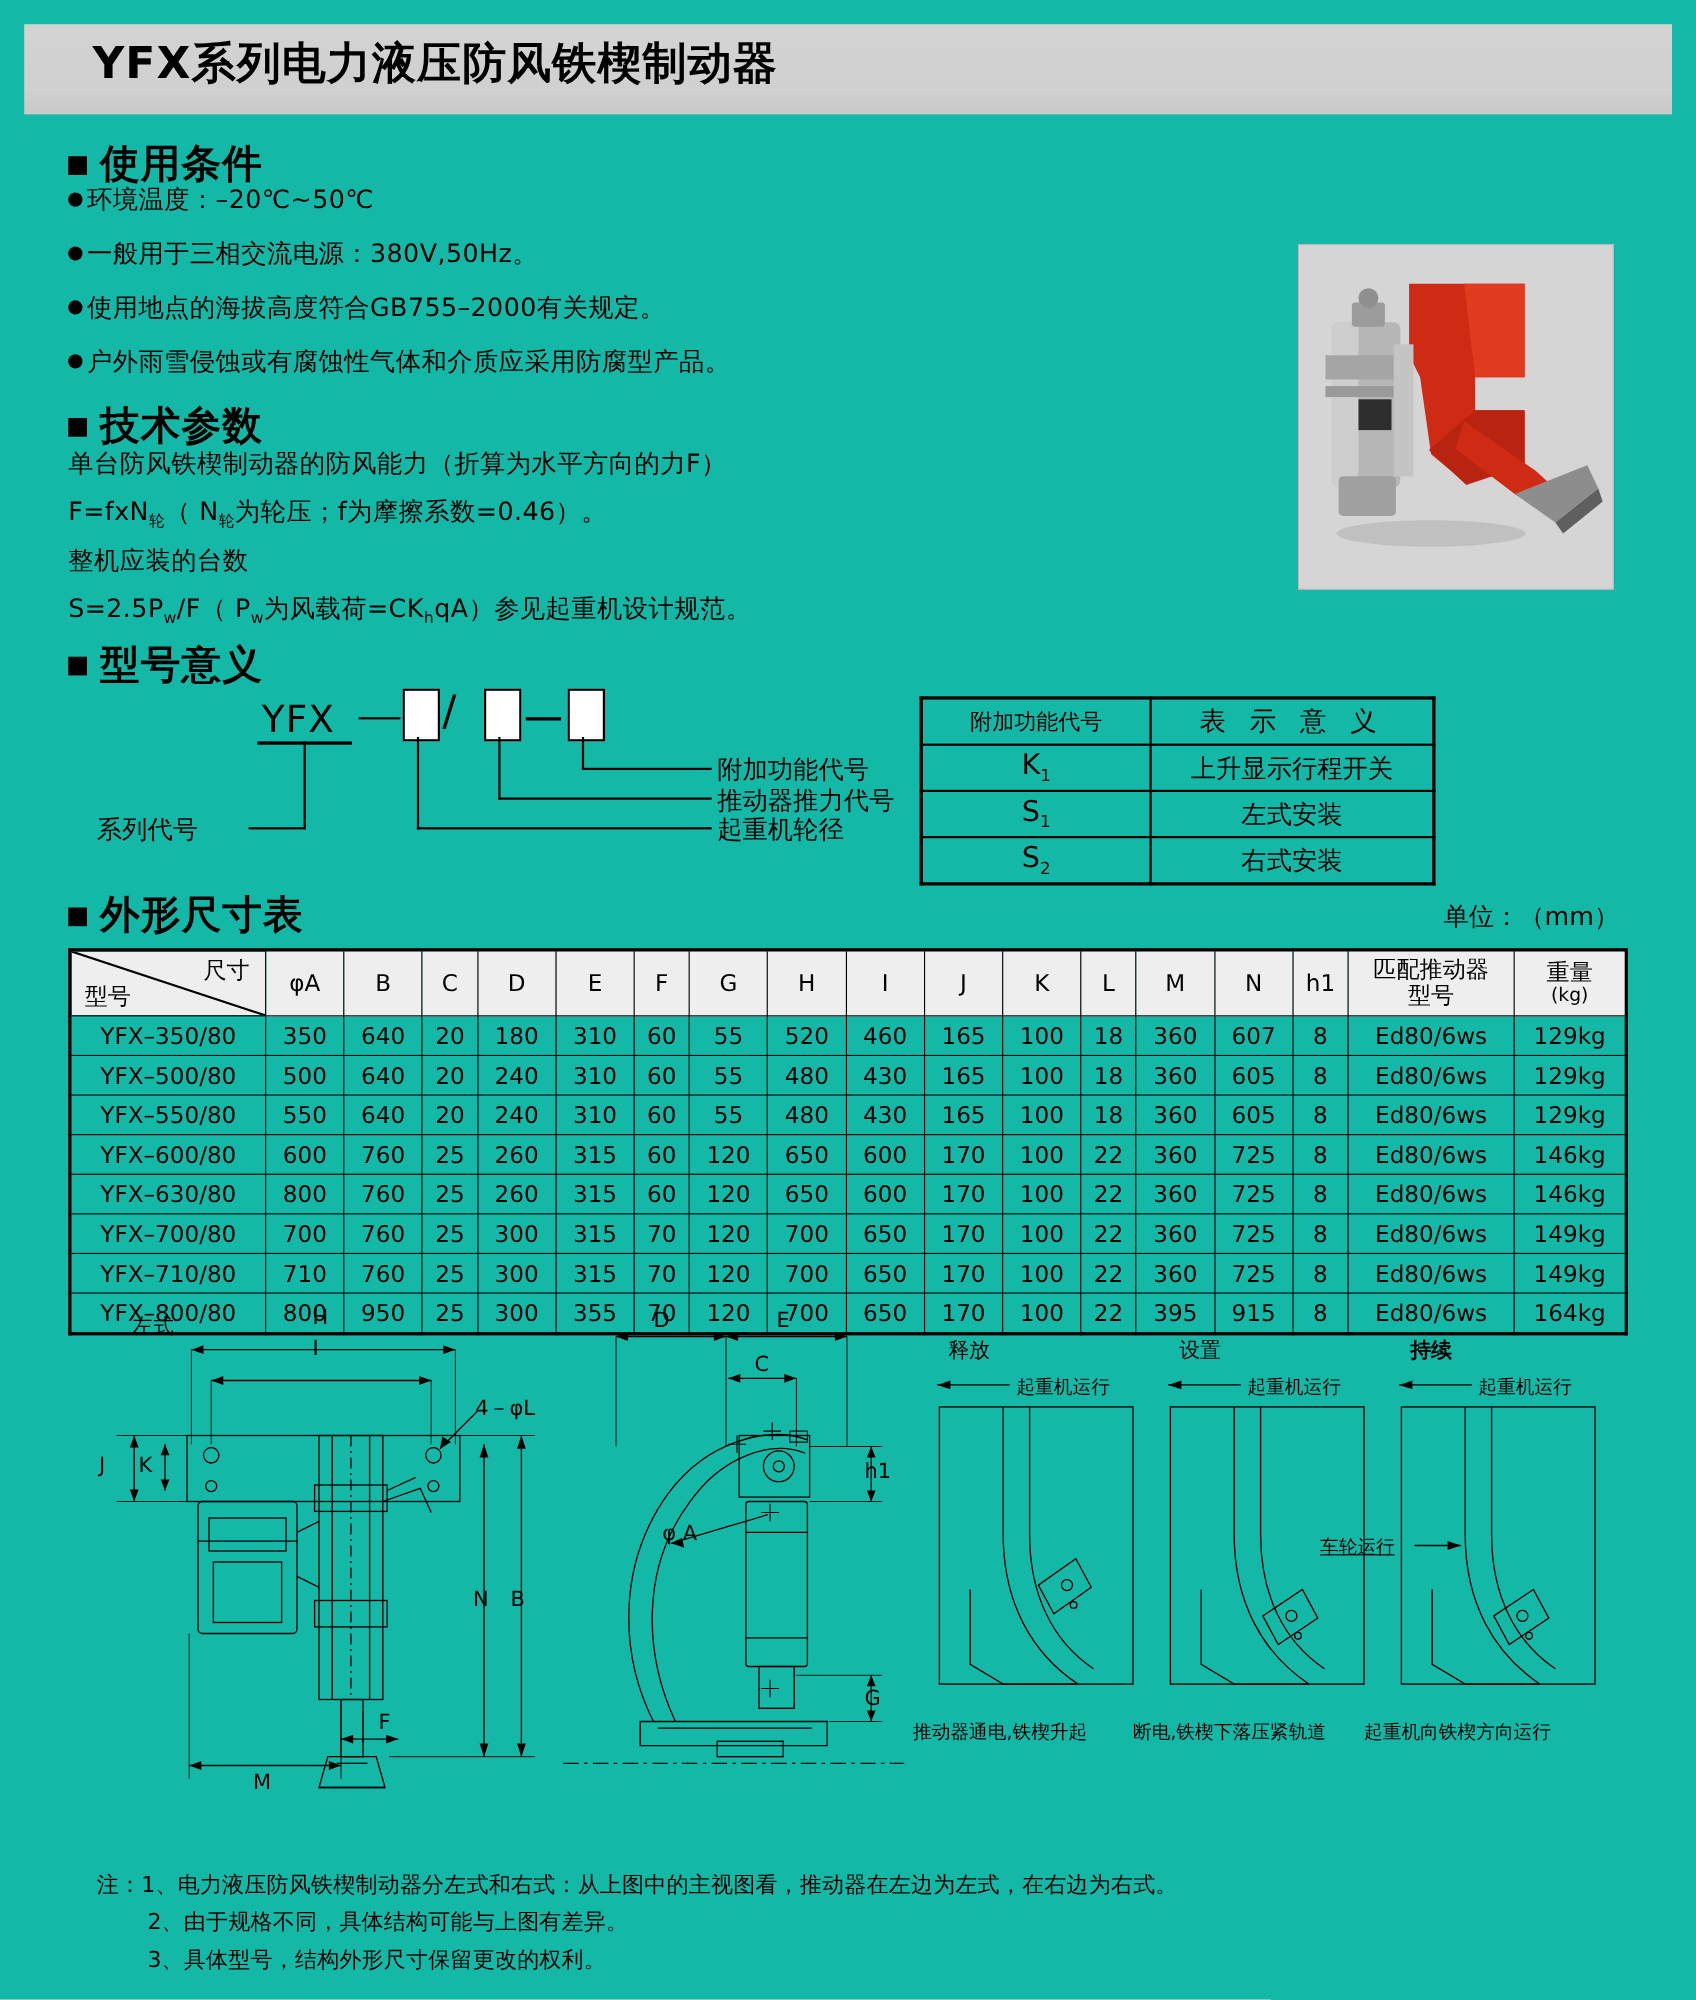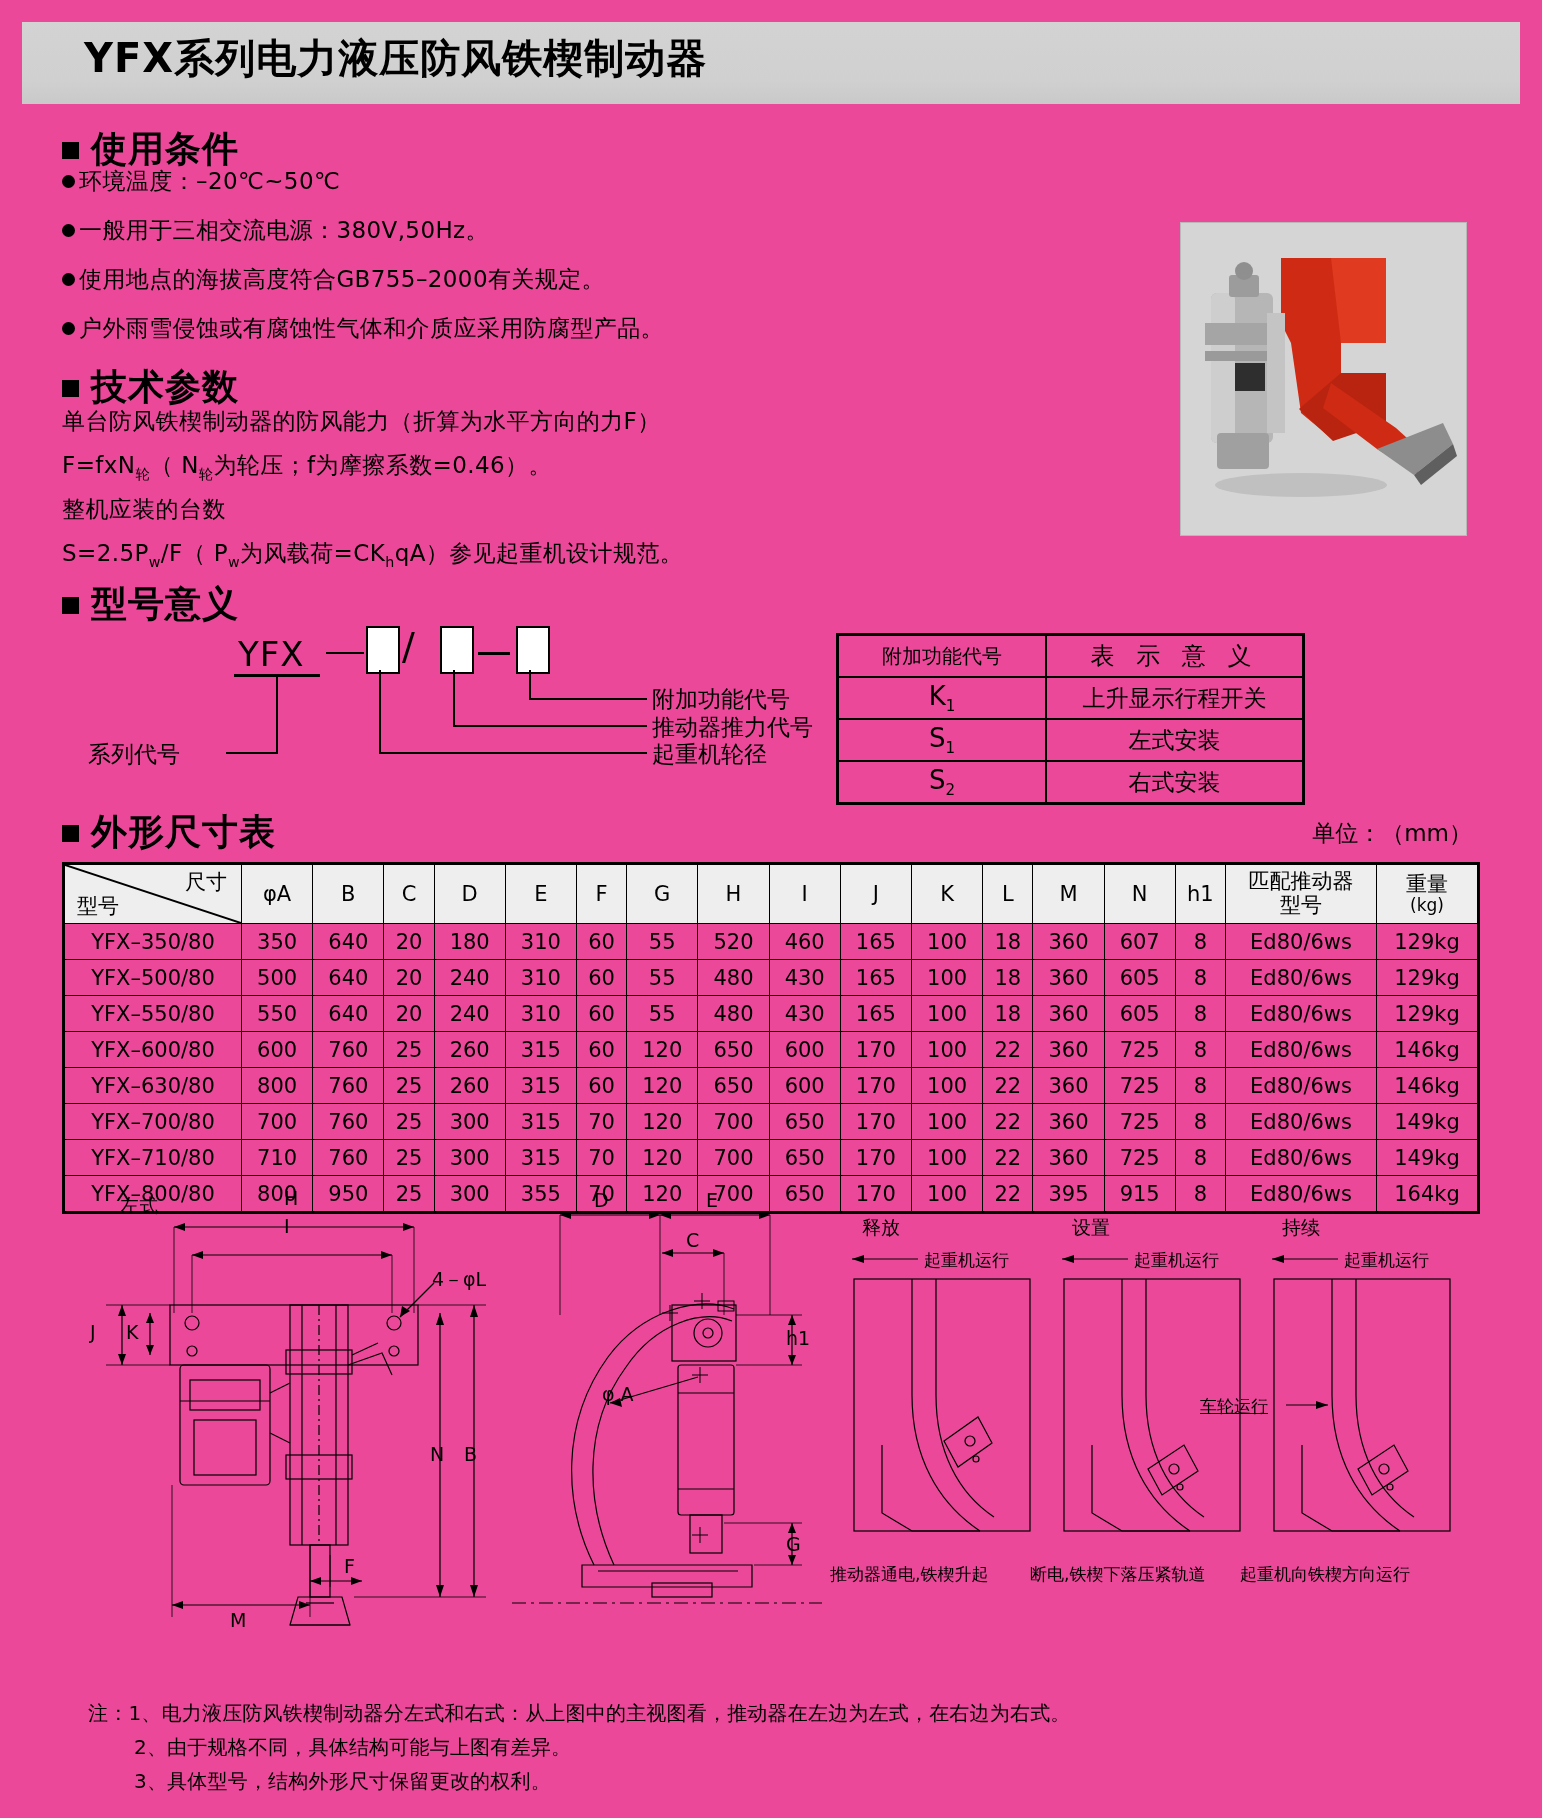--- a/index.html
+++ b/index.html
@@ -8,21 +8,21 @@
     background: #ffffff;
   }
   body {
     font-family: "DejaVu Sans", "Liberation Sans", sans-serif;
     color: #000;
   }
   #page {
     position: relative;
     width: 1542px;
     height: 1818px;
-    background: #ec4899;
+    background: #14b8a6;
     overflow: hidden;
   }
 
   
   .banner {
     position: absolute;
     left: 22px;
     top: 22px;
     width: 1498px;
     height: 82px;
@@ -777,21 +777,21 @@
         <path d="M84 34 L84 150 C84 206 106 248 142 272"></path>
         <path d="M128 286 L60 286 L30 268 L30 200"></path>
         <path d="M86 224 L122 200 L136 226 L100 250 Z"></path>
         <circle cx="112" cy="224" r="5"></circle>
         <circle cx="118" cy="242" r="3"></circle>
 
         <line x1="14" y1="160" x2="56" y2="160"></line>
         <path d="M56 160 l-12 -4 v8 z" fill="#000" stroke="none"></path>
       </g>
     </svg>
-    <div class="dlabel" style="left:1220px; top:10px;">持续</div>
+    <div class="dlabel" style="left:1220px; top:10px;font-weight:bold;">持续</div>
     <svg style="position:absolute; left:1202px; top:42px;" width="160" height="24" viewBox="0 0 160 24">
       <g stroke="#000" fill="none" stroke-width="1.2">
         <line x1="74" y1="12" x2="8" y2="12"></line>
         <path d="M8 12 l12 -4 v8 z" fill="#000" stroke="none"></path>
       </g>
     </svg>
     <div class="dlabel dlabel-sm" style="left:1282px; top:44px;">起重机运行</div>
     <div class="dlabel dlabel-sm" style="left:1178px; top:358px;">起重机向铁楔方向运行</div>
     <div class="dlabel dlabel-sm" style="left:1138px; top:190px;text-decoration:underline;">车轮运行</div>
   </div>

